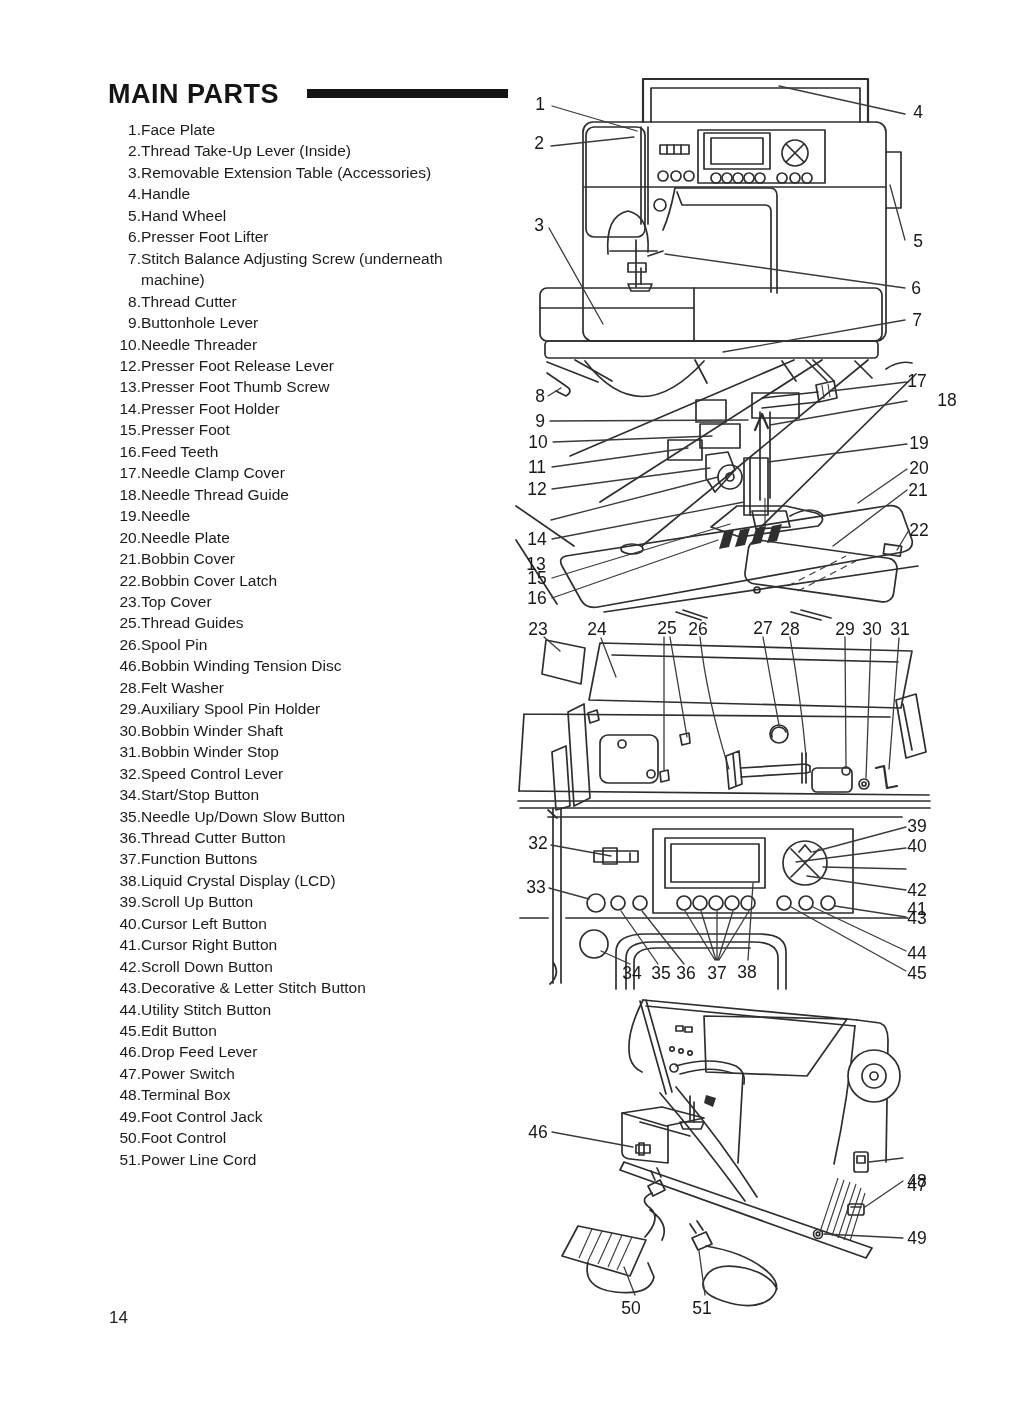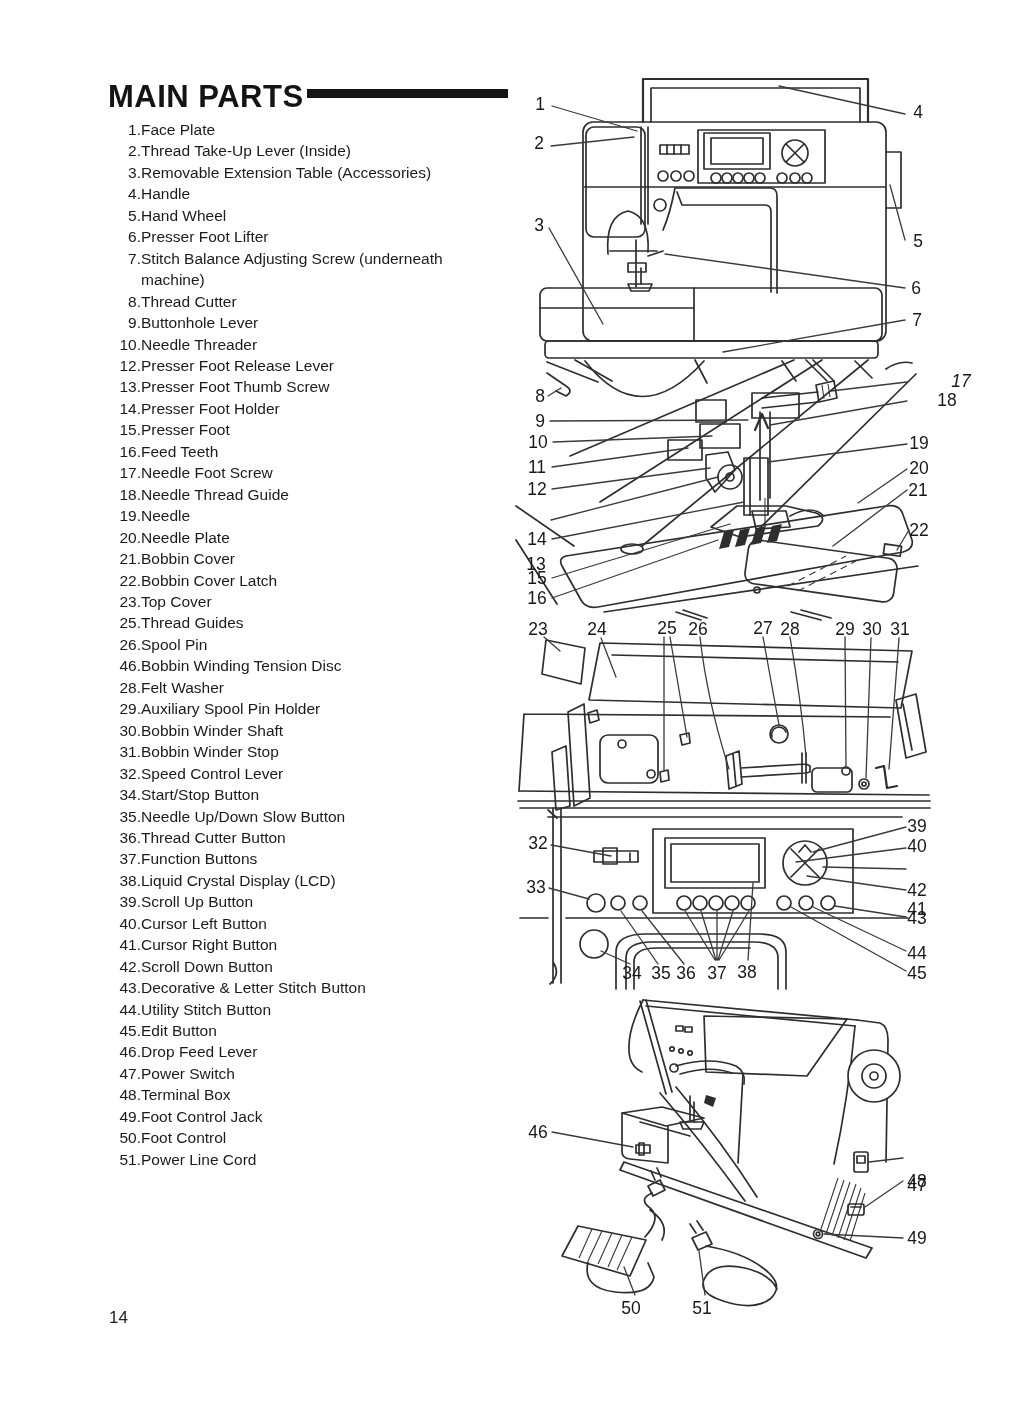--- a/index.html
+++ b/index.html
@@ -2,21 +2,21 @@
 <html><head>
 <meta charset="utf-8">
 <style>
   html,body{margin:0;padding:0;}
   body{
     width:1024px;height:1414px;background:#ffffff;position:relative;
     font-family:"Liberation Sans",sans-serif;color:#1c1c1c;overflow:hidden;
   }
   #page{position:absolute;inset:0;}
   #page-title{
-    position:absolute;left:108px;top:79px;font-size:31px;font-weight:900;
+    position:absolute;left:108px;top:79px;font-size:27px;font-weight:900;
     letter-spacing:.5px;color:#141414;white-space:nowrap;
   }
   #title-rule{position:absolute;left:307px;top:89px;width:201px;height:9px;background:#141414;}
   #parts-list{
     position:absolute;left:107px;top:119px;width:392px;margin:0;padding:0;list-style:none;
     font-size:15.5px;line-height:21.45px;color:#1b1b1b;
   }
   #parts-list li{display:flex;}
   .pnum{width:34px;min-width:34px;text-align:right;}
   .plbl{max-width:336px;}
@@ -98,21 +98,21 @@
       <li>
         <span class="pnum">15.</span>
         <span class="plbl">Presser Foot</span>
       </li>
       <li>
         <span class="pnum">16.</span>
         <span class="plbl">Feed Teeth</span>
       </li>
       <li>
         <span class="pnum">17.</span>
-        <span class="plbl">Needle Foot Screw</span>
+        <span class="plbl">Needle Clamp Cover</span>
       </li>
       <li>
         <span class="pnum">18.</span>
         <span class="plbl">Needle Thread Guide</span>
       </li>
       <li>
         <span class="pnum">19.</span>
         <span class="plbl">Needle</span>
       </li>
       <li>
@@ -485,21 +485,21 @@
       <span class="callout" style="left: 917px; top: 320px;">7</span>
       <span class="callout" style="left: 540px; top: 396px;">8</span>
       <span class="callout" style="left: 540px; top: 421px;">9</span>
       <span class="callout" style="left: 538px; top: 442px;">10</span>
       <span class="callout" style="left: 537px; top: 467px;">11</span>
       <span class="callout" style="left: 537px; top: 489px;">12</span>
       <span class="callout" style="left: 536px; top: 520px; margin-top: 44px;">13</span>
       <span class="callout" style="left: 537px; top: 539px;">14</span>
       <span class="callout" style="left: 537px; top: 578px;">15</span>
       <span class="callout" style="left: 537px; top: 598px;">16</span>
-      <span class="callout" style="left: 961px; top: 381px; font-style: italic;">17</span>
+      <span class="callout" style="left: 917px; top: 381px;">17</span>
       <span class="callout" style="left: 917px; top: 400px; margin-left: 30px;">18</span>
       <span class="callout" style="left: 919px; top: 443px;">19</span>
       <span class="callout" style="left: 919px; top: 468px;">20</span>
       <span class="callout" style="left: 918px; top: 490px;">21</span>
       <span class="callout" style="left: 919px; top: 530px;">22</span>
       <span class="callout" style="left: 538px; top: 629px;">23</span>
       <span class="callout" style="left: 597px; top: 629px;">24</span>
       <span class="callout" style="left: 667px; top: 628px;">25</span>
       <span class="callout" style="left: 698px; top: 629px;">26</span>
       <span class="callout" style="left: 763px; top: 628px;">27</span>

